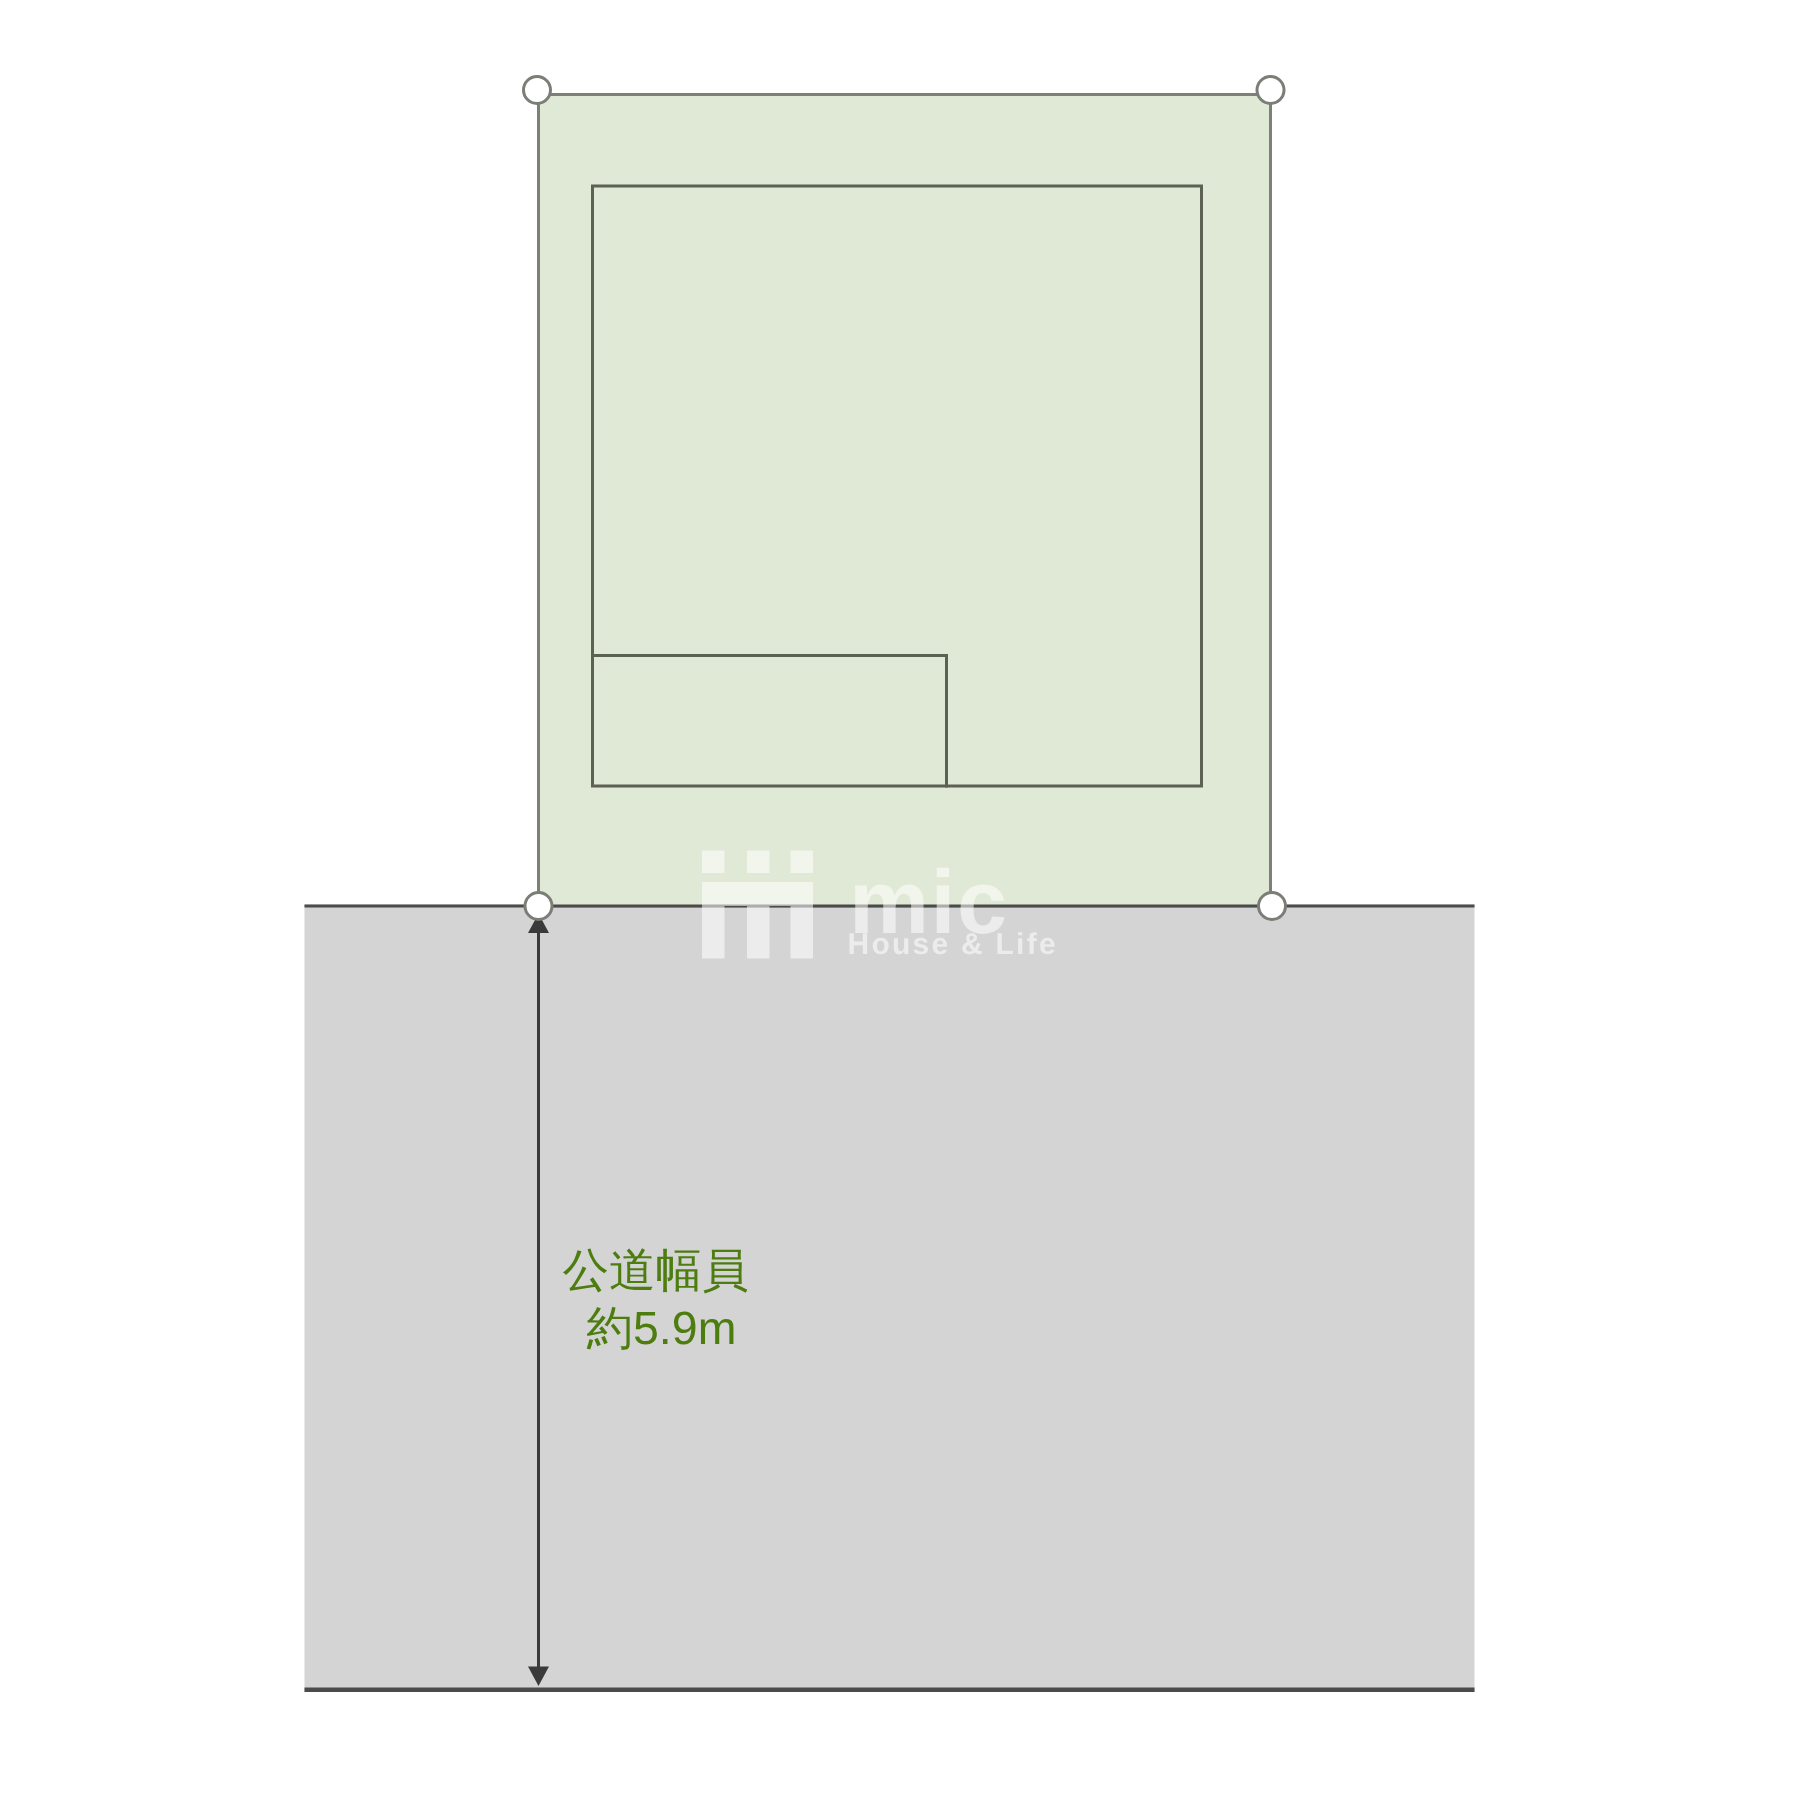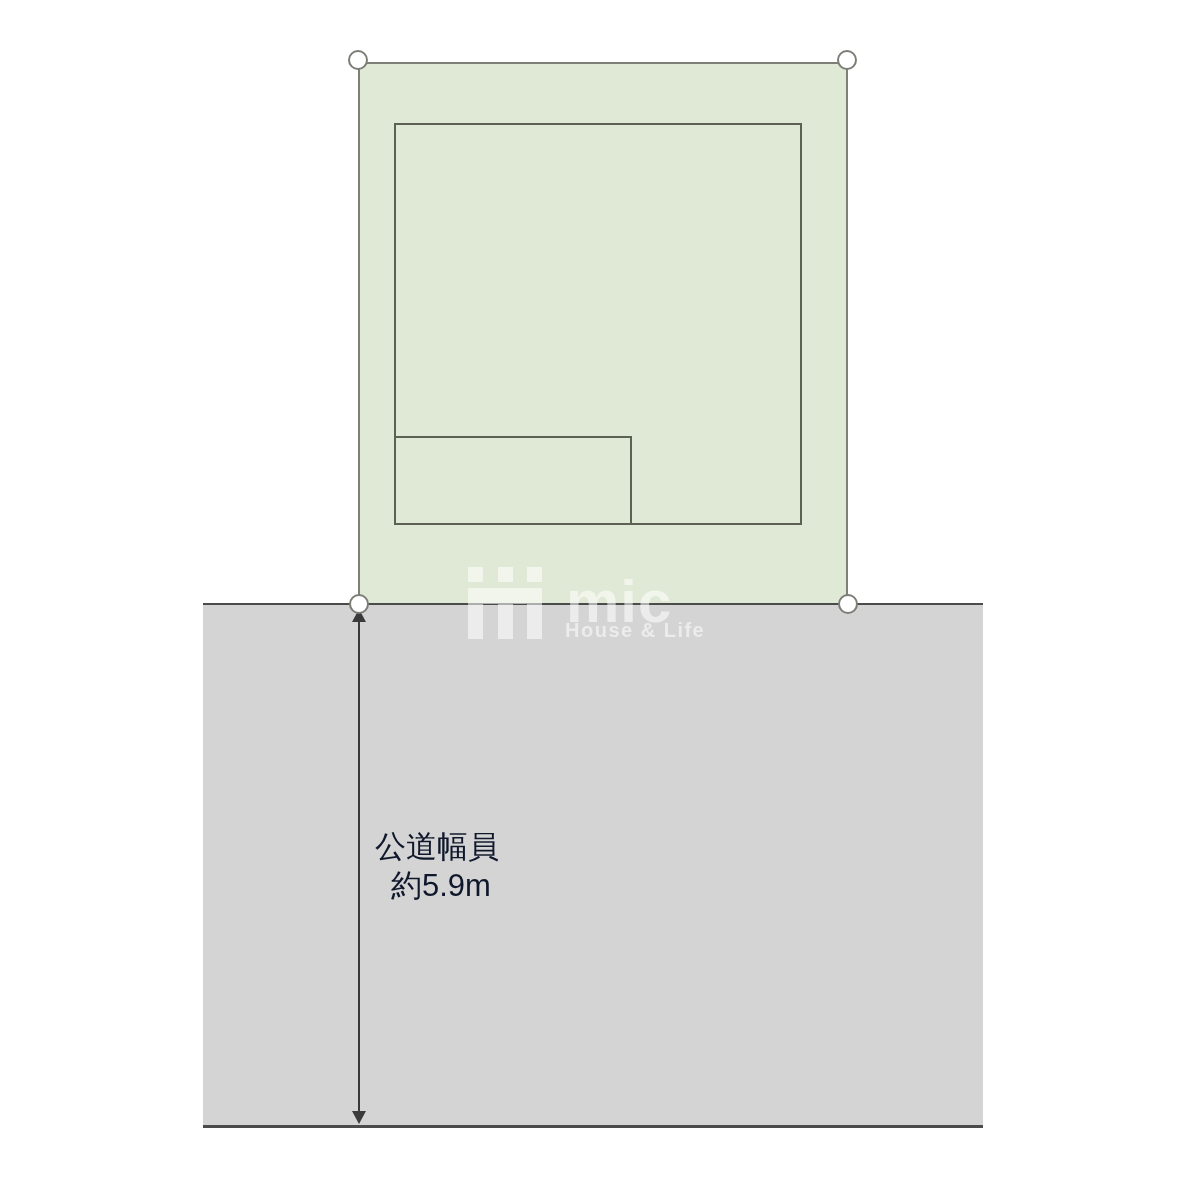--- a/index.html
+++ b/index.html
@@ -87,21 +87,21 @@
     z-index: 4;
   }
   .arrow-head.up   { left: 352px; top: 609px;  border-bottom: 13px solid #3a3a3a; }
   .arrow-head.down { left: 352px; top: 1111px; border-top:    13px solid #3a3a3a; }
   
   .road-label {
     position: absolute;
     left: 375px; top: 827px;
     font-size: 31px;
     line-height: 39px;
-    color: #0f172a;
+    color: #4d7c0f;
     z-index: 4;
     white-space: nowrap;
   }
   .road-label .line2 { padding-left: 16px; }
   
   .watermark { position: absolute; z-index: 6; }
   .logo-icon {
     position: absolute;
     left: 468px; top: 567px;
     width: 74px; height: 72px;

